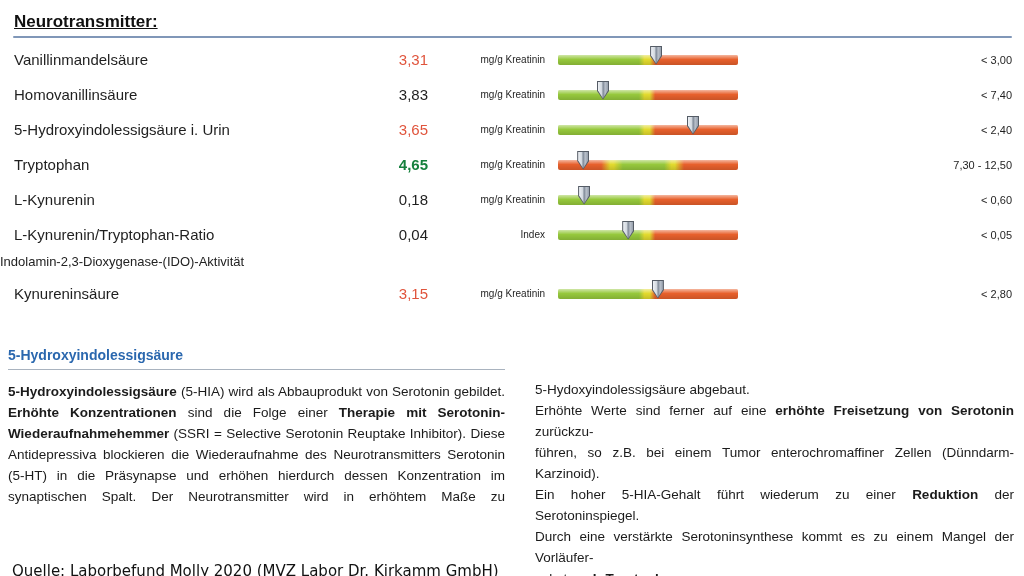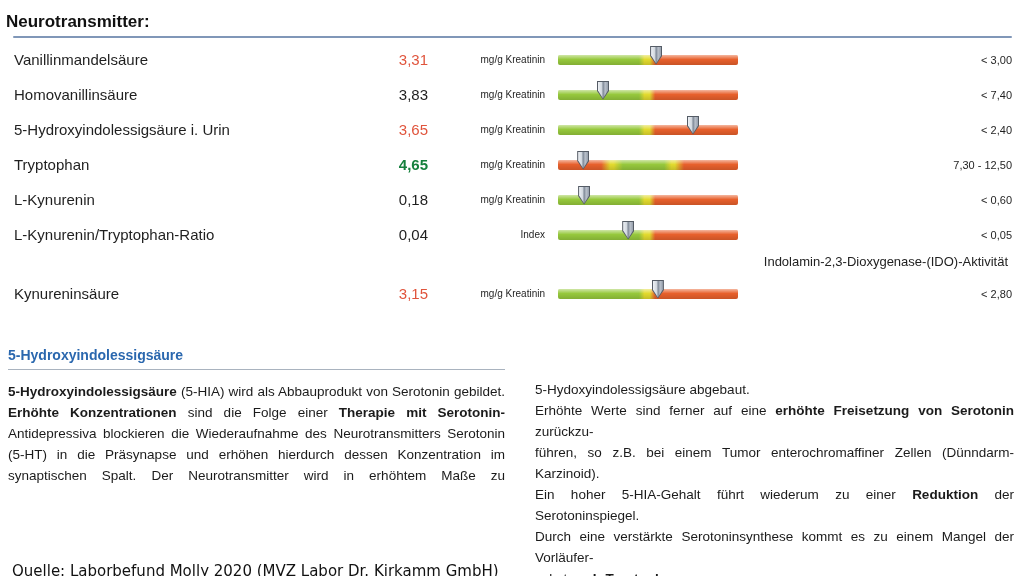--- a/index.html
+++ b/index.html
@@ -1,40 +1,40 @@
 <!DOCTYPE html>
 <html><head>
 <meta charset="utf-8">
 <style>
   html,body{margin:0;padding:0;background:#ffffff;}
   body{width:1024px;height:576px;overflow:hidden;font-family:"Liberation Sans",sans-serif;color:#1f1f1f;}
   .page{position:relative;width:1024px;height:576px;background:#fff;}
 
   
-  .title{padding:11px 0 0 6px;font-size:17px;line-height:22px;font-weight:bold;color:#111;}
+  .title{padding:11px 0 0 14px;font-size:17px;line-height:22px;font-weight:bold;color:#111;text-decoration:underline;}
   .title-rule{margin:3px 12px 0 13px;height:2px;border-radius:1px;}
 
   
   .rows{margin-top:4px;}
   .row{display:grid;grid-template-columns:331px 83px 117px 13px 180px 1fr;align-items:center;height:35px;padding:0 12px 0 14px;}
   .row.gap{margin-top:5px;}
   .name{font-size:15px;white-space:nowrap;}
   .val{font-size:15px;text-align:right;white-space:nowrap;}
   .unit{font-size:10px;text-align:right;white-space:nowrap;}
   .barwrap{grid-column:5;position:relative;height:10px;}
   .bar{position:relative;width:180px;height:10px;border-radius:2px;}
   .bar::after{content:"";position:absolute;inset:0;border-radius:2px;
     background:linear-gradient(to bottom,rgba(255,255,255,.55),rgba(255,255,255,0) 45%,rgba(0,0,0,.13));}
   .marker{position:absolute;top:-9px;width:12px;height:19px;transform:translateX(-50%);
     clip-path:polygon(0 0,100% 0,100% 55%,50% 100%,0 55%);background:#555c66;z-index:2;}
   .marker::before{content:"";position:absolute;inset:1px;
     clip-path:polygon(0 0,100% 0,100% 53%,50% 100%,0 53%);
     background:linear-gradient(90deg,#eef1f5 0%,#d3d9e0 35%,#818b99 52%,#b9c0ca 72%,#969fac 100%);}
   .ref{font-size:11px;text-align:right;white-space:nowrap;}
-  .note-row{height:19px;line-height:19px;text-align:right;padding-right:16px;font-size:13px;color:#222;}
+  .note-row{height:19px;line-height:19px;text-align:left;padding-right:16px;font-size:13px;color:#222;}
 
   
   .cols{display:flex;margin:36px 10px 0 8px;}
   .col-left{width:497px;}
   .col-right{width:479px;margin-left:30px;padding-top:32px;}
   .subhead{font-size:14px;font-weight:bold;}
   .subhead-rule{height:1px;margin:6px 0 11px 0;}
   .line{font-size:13.5px;line-height:21px;color:#1b1b1b;}
   .line.j{text-align:justify;text-align-last:justify;}
   .line b{font-weight:bold;}
@@ -141,20 +141,21 @@
   </div>
 </div>
 
   <div class="cols">
     <div class="col-left">
       <div class="subhead" style="color: rgb(42, 103, 174);">5-Hydroxyindolessigsäure</div>
       <div class="subhead-rule" style="background: rgb(169, 179, 191);"></div>
       <div class="lines" id="leftlines">
           <div class="line j"><b>5-Hydroxyindolessigsäure</b><span> (5-HIA) wird als Abbauprodukt von Serotonin gebildet.</span></div>
           <div class="line j"><b>Erhöhte Konzentrationen</b><span> sind die Folge einer </span><b>Therapie mit Serotonin-</b></div>
+          <div class="line j"><b>Wiederaufnahmehemmer</b><span> (SSRI = Selective Serotonin Reuptake Inhibitor). Diese</span></div>
           <div class="line j"><span>Antidepressiva blockieren die Wiederaufnahme des Neurotransmitters Serotonin</span></div>
           <div class="line j"><span>(5-HT) in die Präsynapse und erhöhen hierdurch dessen Konzentration im</span></div>
           <div class="line j"><span>synaptischen Spalt. Der Neurotransmitter wird in erhöhtem Maße zu</span></div>
         </div>
     </div>
     <div class="col-right">
       <div class="lines" id="rightlines">
           <div class="line"><span>5-Hydoxyindolessigsäure abgebaut.</span></div>
           <div class="line j"><span>Erhöhte Werte sind ferner auf eine </span><b>erhöhte Freisetzung von Serotonin</b><span> zurückzu-</span></div>
           <div class="line j"><span>führen, so z.B. bei einem Tumor enterochromaffiner Zellen (Dünndarm-Karzinoid).</span></div>

